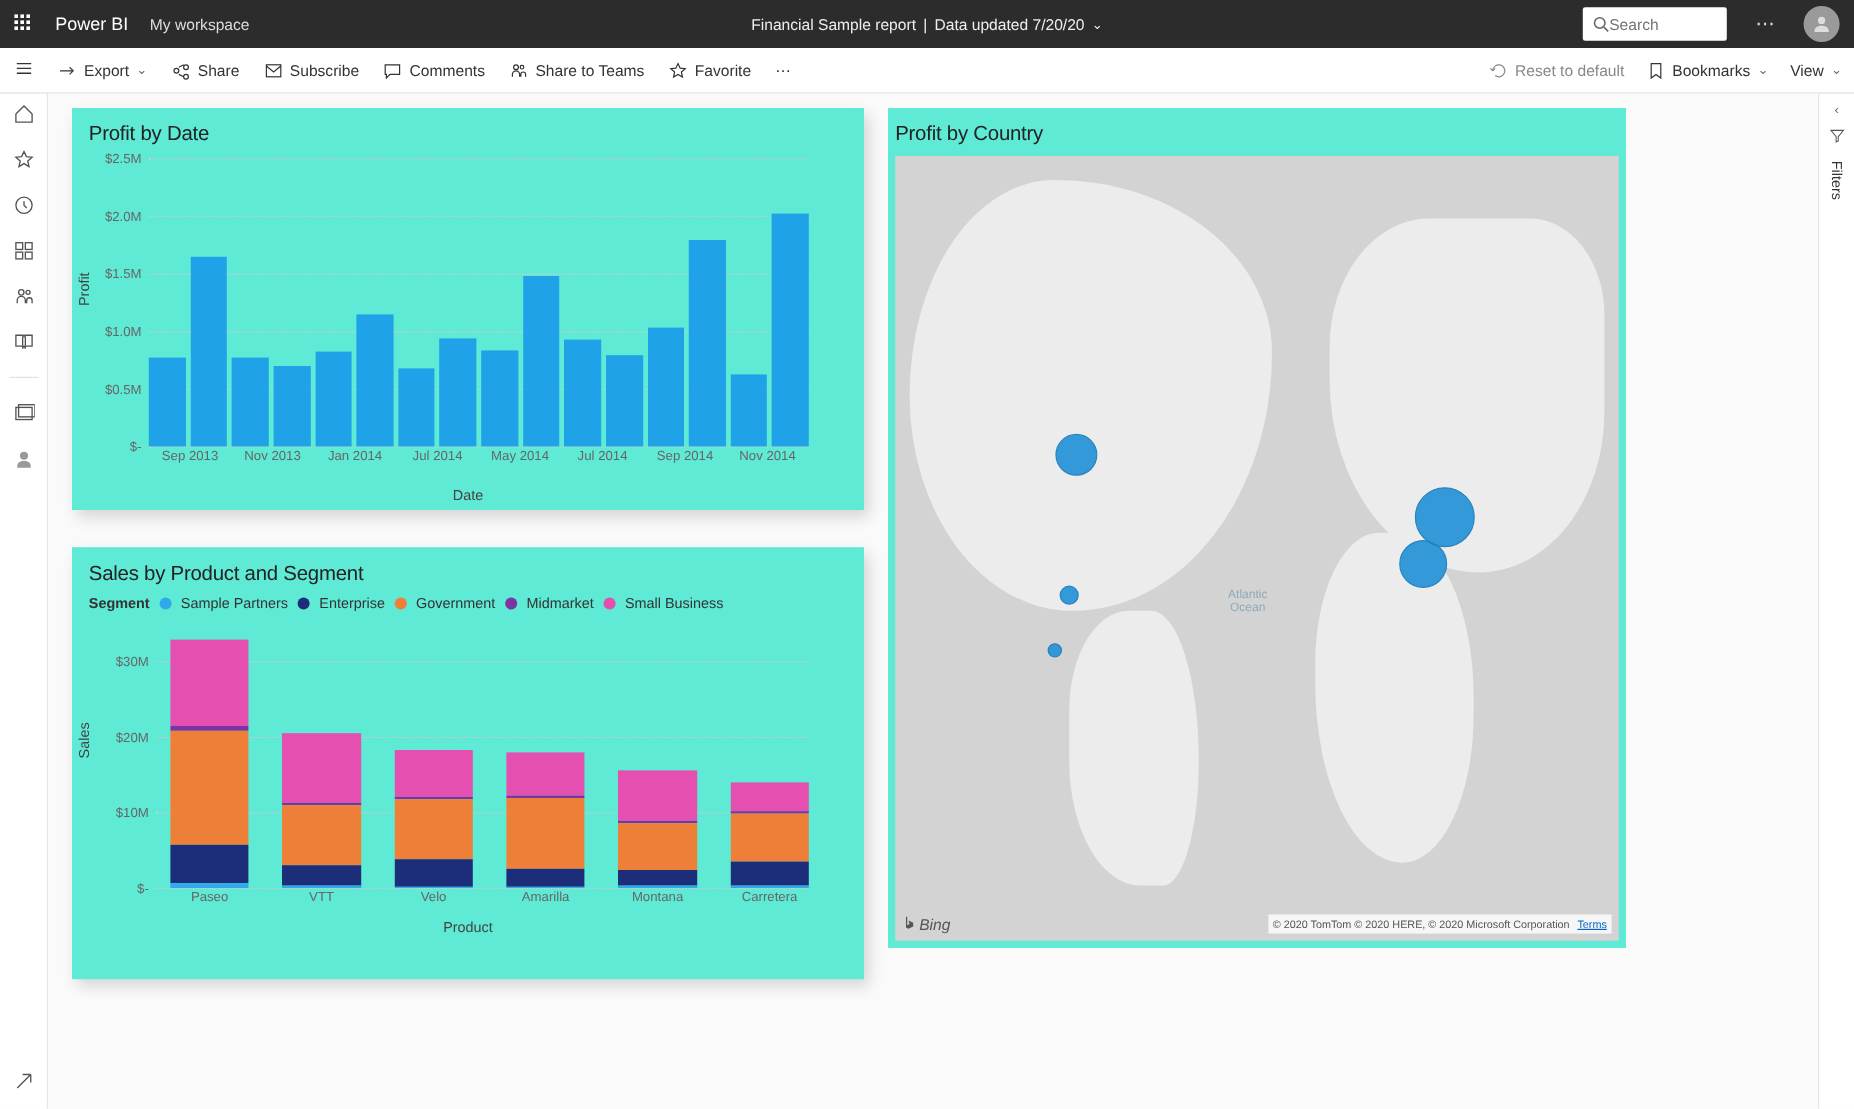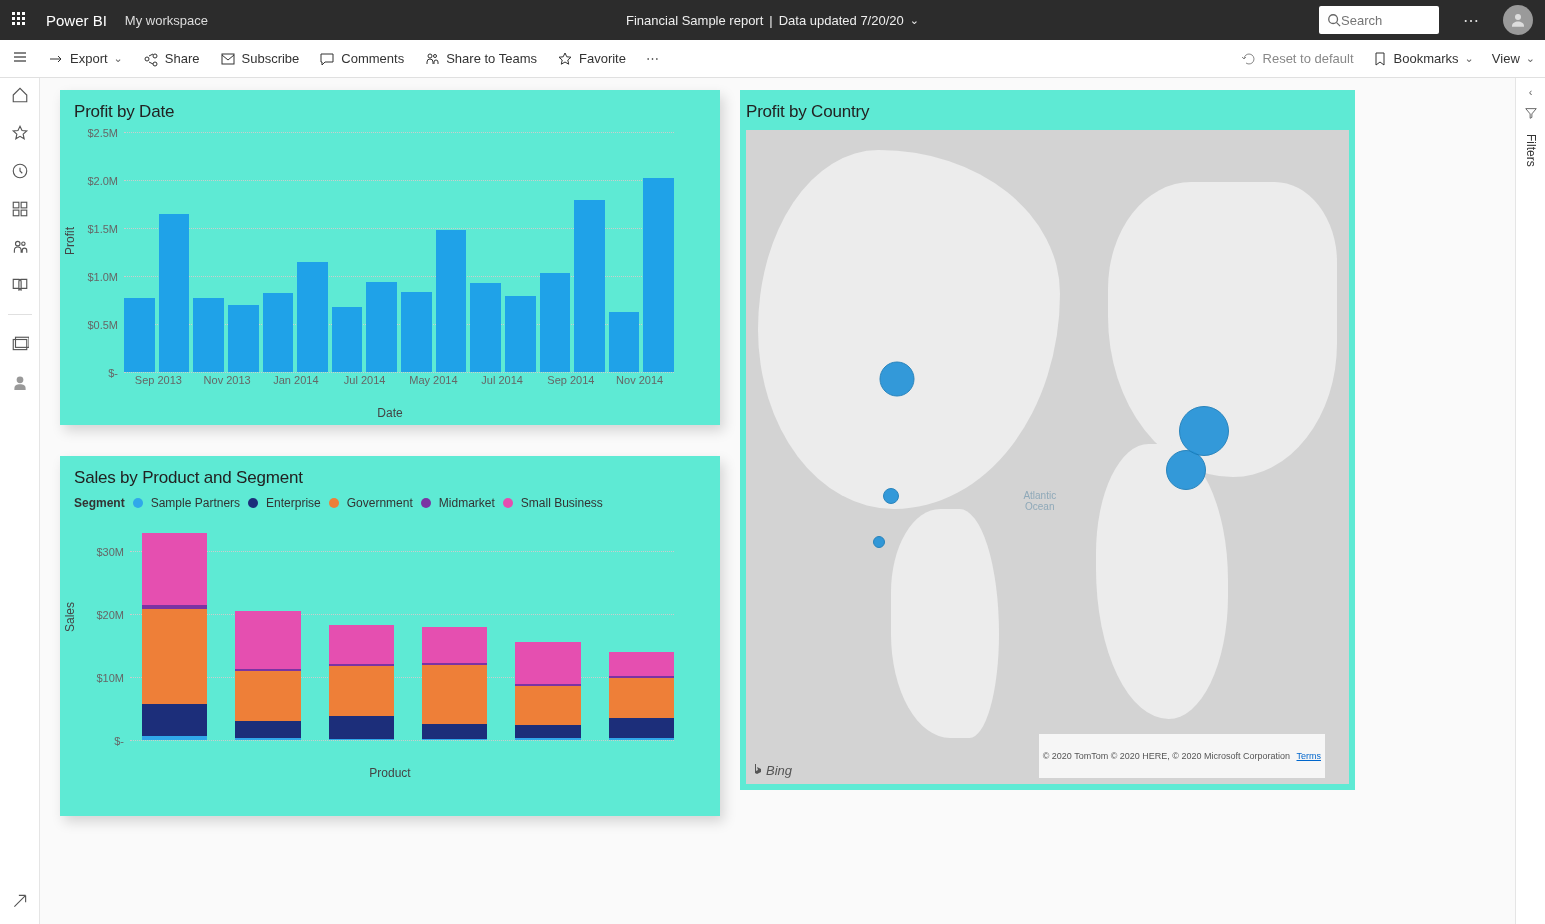--- a/index.html
+++ b/index.html
@@ -50,21 +50,21 @@
 .bars2 { position:absolute; left:0; right:20px; bottom:20px; top:0; display:flex; align-items:flex-end; gap:28px; padding:0 12px;}
 .bar2-col { flex:1; display:flex; flex-direction:column-reverse; position:relative;}
 .seg { width:100%; }
 .xlabels2 { position:absolute; left:0; right:20px; bottom:2px; height:16px; display:flex; font-size:11px; color:#666; padding:0 12px; gap:28px;}
 .xlabels2 span{ flex:1; text-align:center;}
 
 
 .map-body { position:absolute; top:40px; left:6px; right:6px; bottom:6px; background:#d3d3d3; overflow:hidden;}
 .land { position:absolute; background:#ececec; }
 .bubble { position:absolute; border-radius:50%; background:#2492d8; opacity:0.92; transform:translate(-50%,-50%); border:1px solid #1a7cb8;}
-.map-attrib { position:absolute; right:24px; bottom:6px; font-size:9px; color:#555; background:rgba(255,255,255,0.8); padding:17px 4px;}
+.map-attrib { position:absolute; right:6px; bottom:6px; font-size:9px; color:#555; background:rgba(255,255,255,0.8); padding:3px 4px;}
 .map-attrib a { color:#06c; text-decoration:underline; margin-left:4px;}
 .bing-logo { position:absolute; left:6px; bottom:6px; font-size:13px; color:#555; font-style:italic; display:flex; gap:2px;margin-top:44px;}
 
 .right-rail { position:absolute; right:0; top:78px; bottom:0; width:30px; border-left:1px solid #e5e5e5; display:flex; flex-direction:column; align-items:center; padding-top:8px; gap:8px;}
 .filters-label { writing-mode:vertical-rl; font-size:12px; color:#333; margin-top:6px;}
 .chev { font-size:11px; color:#666;}
 </style>
 </head>
 <body>
 
@@ -348,20 +348,28 @@
             <div class="seg" style="background: rgb(229, 79, 176); height: 41.4857px;"></div>
           </div>
           <div class="bar2-col">
             <div class="seg" style="background: rgb(48, 168, 234); height: 1.57143px;"></div>
             <div class="seg" style="background: rgb(28, 46, 122); height: 20.1143px;"></div>
             <div class="seg" style="background: rgb(238, 127, 56); height: 40.2286px;"></div>
             <div class="seg" style="background: rgb(123, 52, 163); height: 1.88571px;"></div>
             <div class="seg" style="background: rgb(229, 79, 176); height: 24.5143px;"></div>
           </div>
         </div>
+        <div class="xlabels2">
+          <span>Paseo</span>
+          <span>VTT</span>
+          <span>Velo</span>
+          <span>Amarilla</span>
+          <span>Montana</span>
+          <span>Carretera</span>
+        </div>
       </div>
     <div class="axis-x-title">Product</div>
   </div>
 
   <div class="visual" style="left:700px; top:12px; width:615px; height:700px; box-shadow:none;">
     <div class="visual-title" style="padding-left:6px;">Profit by Country</div>
     <div class="map-body">
 
       <div class="land" style="left:2%;top:3%;width:50%;height:55%;border-radius:40% 60% 55% 45%/50% 40% 60% 50%;"></div>
       <div class="land" style="left:24%;top:58%;width:18%;height:35%;border-radius:50% 40% 30% 60%/40% 60% 50% 50%;"></div>

